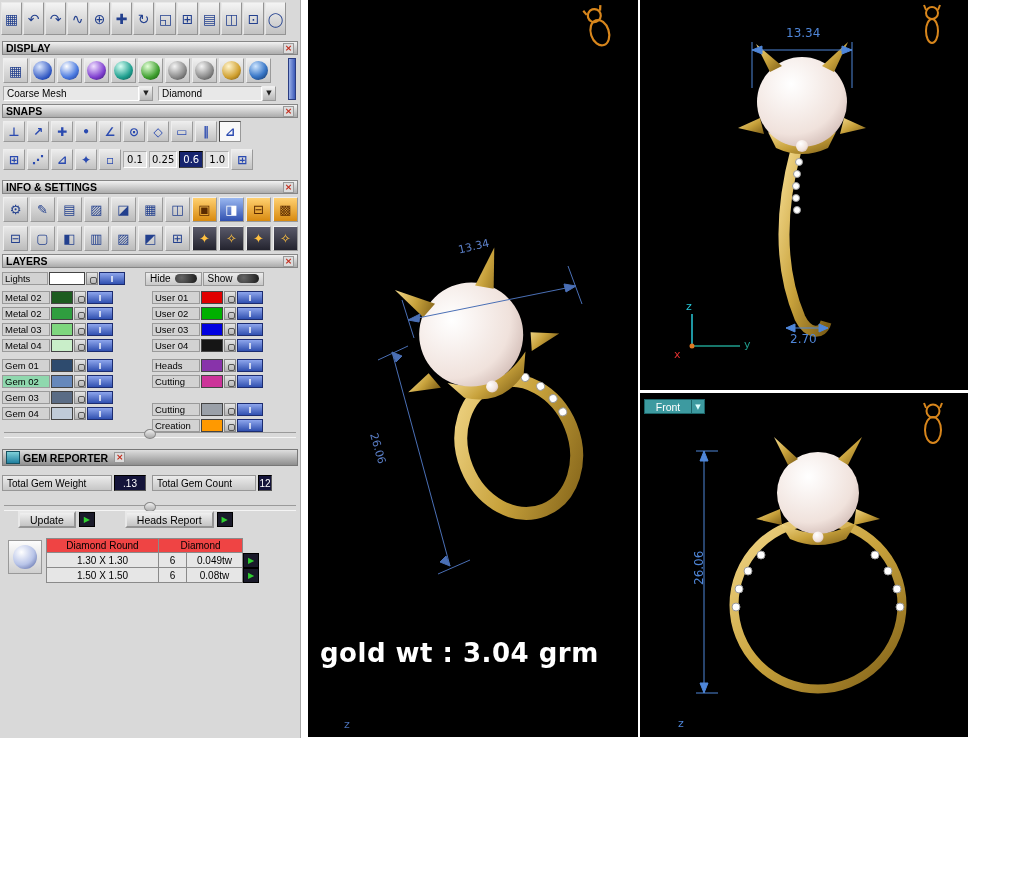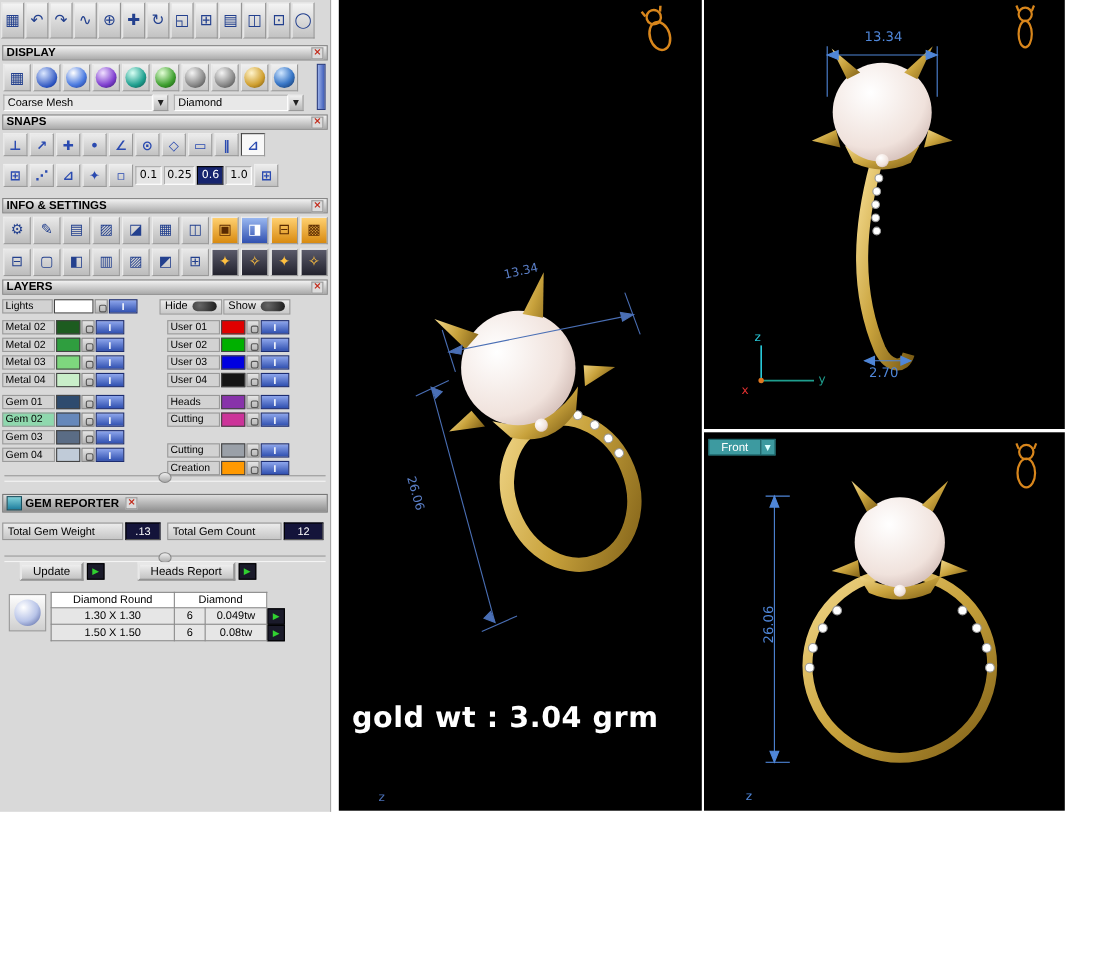--- a/index.html
+++ b/index.html
@@ -55,21 +55,21 @@
 
   
   .ghdr { height:17px; background:linear-gradient(#dedede,#8e8e8e); border:1px solid #777; display:flex; align-items:center; gap:3px; padding:0 3px; font-size:10.5px; font-weight:bold; }
   .gico { width:14px; height:13px; background:linear-gradient(#7fd0d8,#1f7f9f); border:1px solid #15505f; }
   .fieldlbl { height:16px; background:linear-gradient(#ececec,#c6c6c6); border:1px solid #979797; font-size:10px; display:flex; align-items:center; padding:0 4px; white-space:nowrap; }
   .fieldval { height:16px; background:#14143a; border:1px inset #555; color:#fff; font-size:10px; display:flex; align-items:center; justify-content:center; padding:0 4px; }
   .btn { height:17px; background:linear-gradient(#f0f0f0,#c4c4c4); border:2px outset #e8e8e8; font-size:10.5px; padding:0 10px; display:flex; align-items:center; cursor:pointer; }
   .garrow { width:16px; height:15px; background:#1a1a2a; border:1px solid #000; color:#30d030; font-size:8px; display:flex; align-items:center; justify-content:center; cursor:pointer; }
   .gtable { border-collapse:collapse; font-size:10px; }
   .gtable td { border:1px solid #8a8a8a; height:14px; padding:0 3px; background:#e6e6e6; text-align:center; }
-  .gtable td.hd { background:#ffffff; font-weight:normal; }
+  .gtable td.hd { background:#ef4444; font-weight:normal; }
   .gemicon { width:34px; height:34px; background:linear-gradient(#fdfdfd,#cfcfcf); border:1px solid #999; display:flex; align-items:center; justify-content:center; }
   .gemball { width:24px; height:24px; border-radius:50%; background:radial-gradient(circle at 35% 30%, #ffffff, #b8c4e8 55%, #4a5a9a); }
 
   
   .vp { position:absolute; background:#000; overflow:hidden; }
   .dimtxt { position:absolute; color:#5b7fc7; font-size:11px; font-family:"DejaVu Sans",sans-serif; }
   .dimtxt.bright { color:#4f86d8; font-size:12px; }
   .goldwt { position:absolute; color:#fff; font-weight:bold; font-size:26px; font-family:"DejaVu Sans",sans-serif; letter-spacing:0.5px; }
   .axis { position:absolute; font-size:11px; font-family:"DejaVu Sans",sans-serif; }
   .viewdrop { position:absolute; display:flex; }
@@ -336,21 +336,21 @@
     <div class="ghdr abs" style="left:2px;top:449px;width:296px;">
       <span class="gico"></span>
       <span>GEM REPORTER</span>
       <span class="sp"></span>
       <span class="xbtn glyph">×</span>
     </div>
     <div class="irow abs" style="left:2px;top:475px;gap:2px;">
       <span class="fieldlbl" style="width:110px;">Total Gem Weight</span>
       <span class="fieldval" style="width:32px;">.13</span>
       <span class="fieldlbl" style="width:104px;margin-left:4px;">Total Gem Count</span>
-      <span class="fieldval" style="width:36px;">12</span>
+      <span class="fieldval" style="width:14px;">12</span>
     </div>
     <div class="divider abs" style="left:4px;top:499px;width:292px;">
         <span class="divknob"></span>
       </div>
     <div class="irow abs" style="left:18px;top:511px;gap:3px;">
       <span class="btn">Update</span>
       <span class="garrow glyph">▶</span>
       <span style="width:24px;"></span>
       <span class="btn">Heads Report</span>
       <span class="garrow glyph">▶</span>

